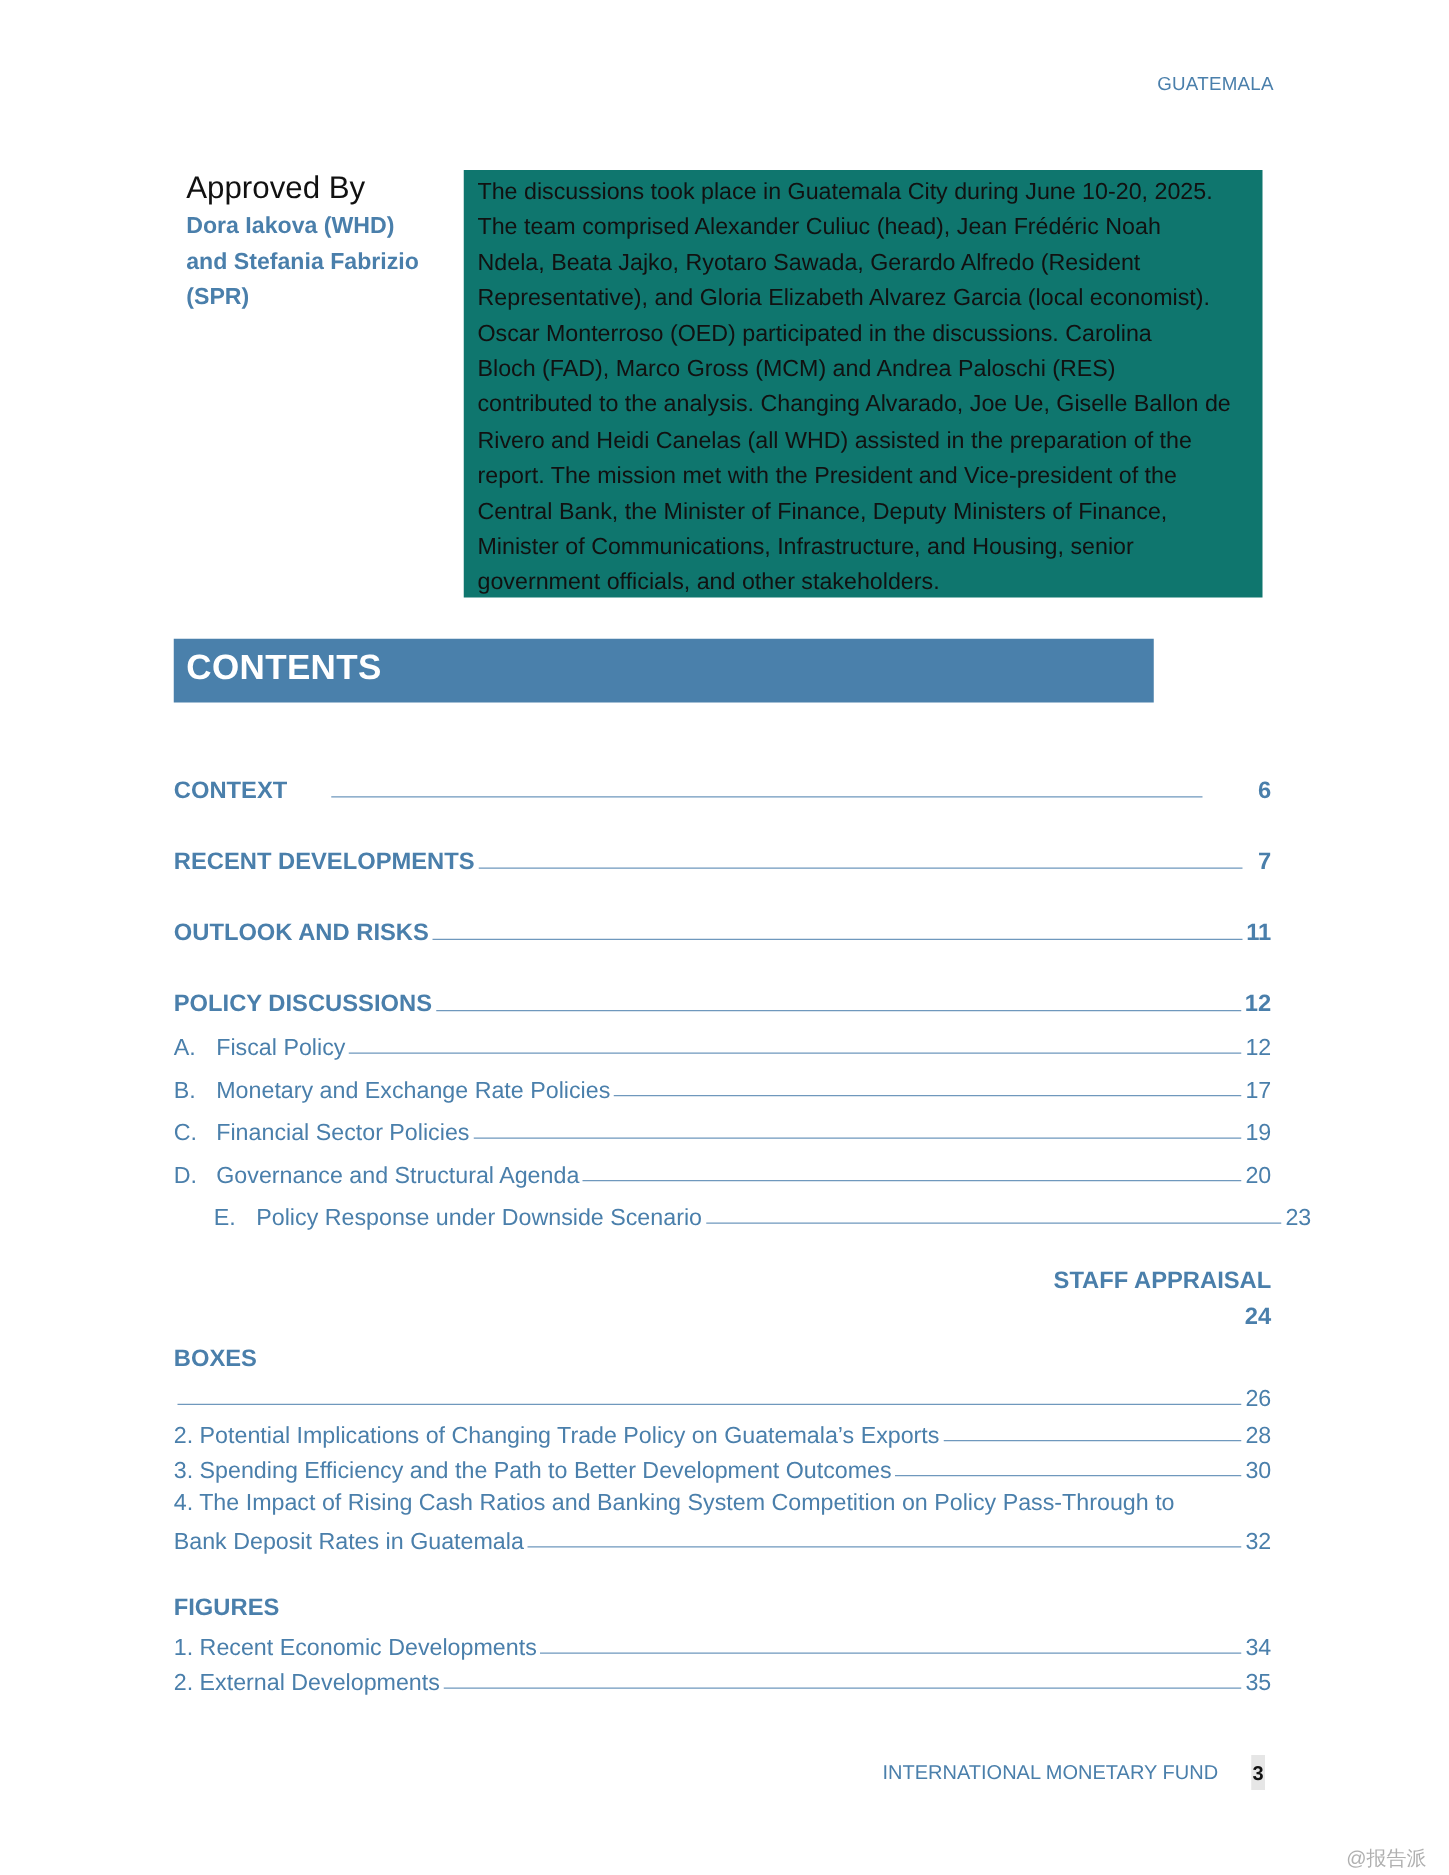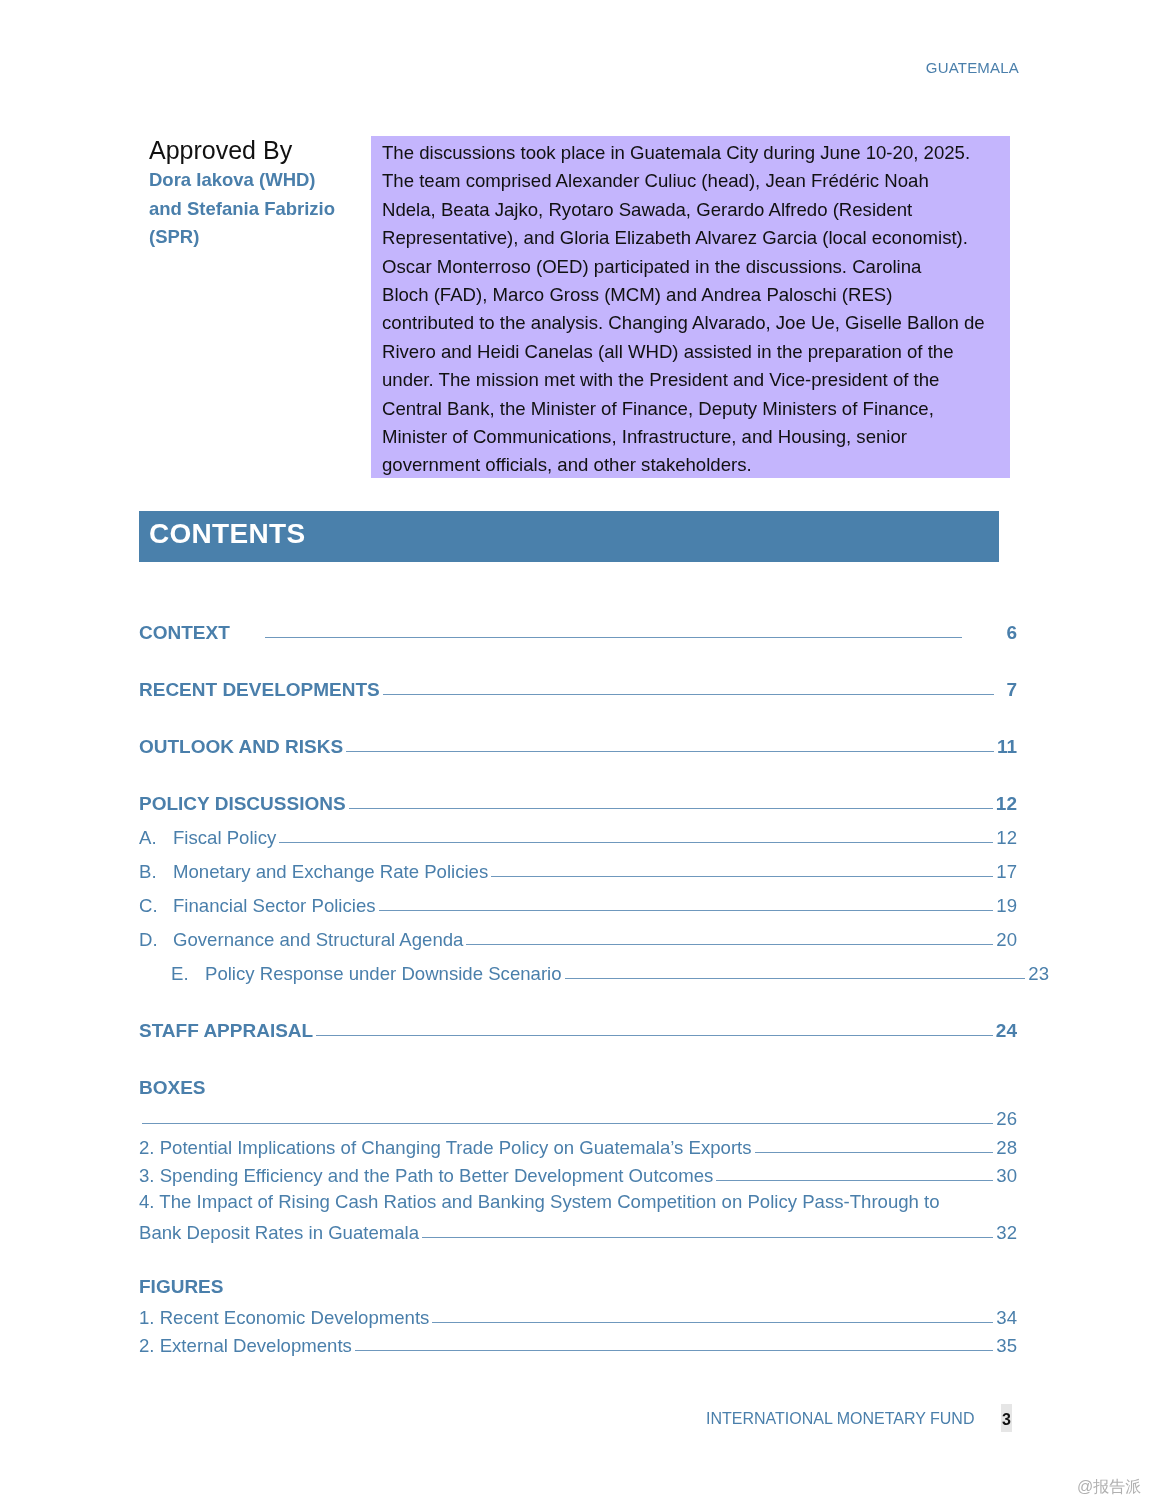--- a/index.html
+++ b/index.html
@@ -3,22 +3,22 @@
 <meta charset="utf-8">
 <style>
   html, body { margin: 0; padding: 0; background: #ffffff; }
   body { width: 1159px; height: 1500px; position: relative; overflow: hidden;
          font-family: "Liberation Sans", "DejaVu Sans", sans-serif; color: #111; }
   .running-head { position: absolute; top: 59px; right: 140px; font-size: 15px; color: #4a7fab; letter-spacing: 0.2px; }
   .approved { position: absolute; left: 149px; top: 134px; width: 210px; }
   .approved-title { font-size: 25px; color: #111; line-height: 32px; }
   .approved-names { font-size: 18.5px; font-weight: bold; color: #4a7fab; line-height: 28.5px; }
   .mission-box { position: absolute; left: 371px; top: 136px; width: 628px; padding: 3px 0 2px 11px;
-                 background: #c4b5fd; font-size: 18.6px; line-height: 28.4px; color: #111; height: 337px; box-sizing: content-box; }
-  .contents-banner { position: absolute; left: 139px; top: 511px; width: 860px; height: 51px; background: #4a80ab; }
+                 background: #0f766e; font-size: 18.6px; line-height: 28.4px; color: #111; height: 337px; box-sizing: content-box; }
+  .contents-banner { position: absolute; left: 139px; top: 511px; width: 784px; height: 51px; background: #4a80ab; }
   .contents-banner span { position: absolute; left: 10px; top: 7px; font-size: 28px; font-weight: bold; color: #fff; letter-spacing: 0.3px; }
   .toc { position: absolute; left: 139px; width: 878px; font-size: 18.6px; color: #4a7fab; }
   .toc-row { position: absolute; left: 0; width: 878px; height: 28px; display: flex; align-items: flex-end; white-space: nowrap; }
   .toc-row .lbl { flex: 0 0 auto; }
   .toc-row .letter { display: inline-block; width: 34px; }
   .toc-row .leader { flex: 1 1 auto; border-bottom: 1.3px solid #6f98bd; margin: 0 3px 6px 3px; }
   .toc-row .pg { flex: 0 0 auto; min-width: 20px; text-align: right; }
   .toc-row.major { font-weight: bold; font-size: 19px; }
   .toc-heading { position: absolute; left: 0; font-weight: bold; font-size: 19px; }
   .toc-wrap-line { position: absolute; left: 0; white-space: nowrap; }
@@ -43,21 +43,21 @@
 
 <div class="mission-box">
   <div>The discussions took place in Guatemala City during June 10-20, 2025.</div>
   <div>The team comprised Alexander Culiuc (head), Jean Frédéric Noah</div>
   <div>Ndela, Beata Jajko, Ryotaro Sawada, Gerardo Alfredo (Resident</div>
   <div>Representative), and Gloria Elizabeth Alvarez Garcia (local economist).</div>
   <div>Oscar Monterroso (OED) participated in the discussions. Carolina</div>
   <div>Bloch (FAD), Marco Gross (MCM) and Andrea Paloschi (RES)</div>
   <div>contributed to the analysis. Changing Alvarado, Joe Ue, Giselle Ballon de</div>
   <div>Rivero and Heidi Canelas (all WHD) assisted in the preparation of the</div>
-  <div>under. The mission met with the President and Vice-president of the</div>
+  <div>report. The mission met with the President and Vice-president of the</div>
   <div>Central Bank, the Minister of Finance, Deputy Ministers of Finance,</div>
   <div>Minister of Communications, Infrastructure, and Housing, senior</div>
   <div>government officials, and other stakeholders.</div>
 </div>
 
 <div class="contents-banner">
   <span>CONTENTS</span>
 </div>
 
 <div class="toc" style="top:0;">
@@ -102,21 +102,21 @@
     <span class="lbl"><span class="letter">D.</span><span>Governance and Structural Agenda</span></span>
     <span class="leader"></span>
     <span class="pg">20</span>
   </div>
   <div class="toc-row" style="top:957px;margin-left:32px;">
     <span class="lbl"><span class="letter">E.</span><span>Policy Response under Downside Scenario</span></span>
     <span class="leader"></span>
     <span class="pg">23</span>
   </div>
 
-  <div class="toc-row major" style="top:1014px;">
+  <div class="toc-row major" style="top:1014px;flex-direction:column;">
     <span class="lbl">STAFF APPRAISAL</span>
     <span class="leader"></span>
     <span class="pg">24</span>
   </div>
 
   <div class="toc-heading" style="top:1077px;">BOXES</div>
   <div class="toc-row" style="top:1102px;">
     <span class="leader"></span>
     <span class="pg">26</span>
   </div>

